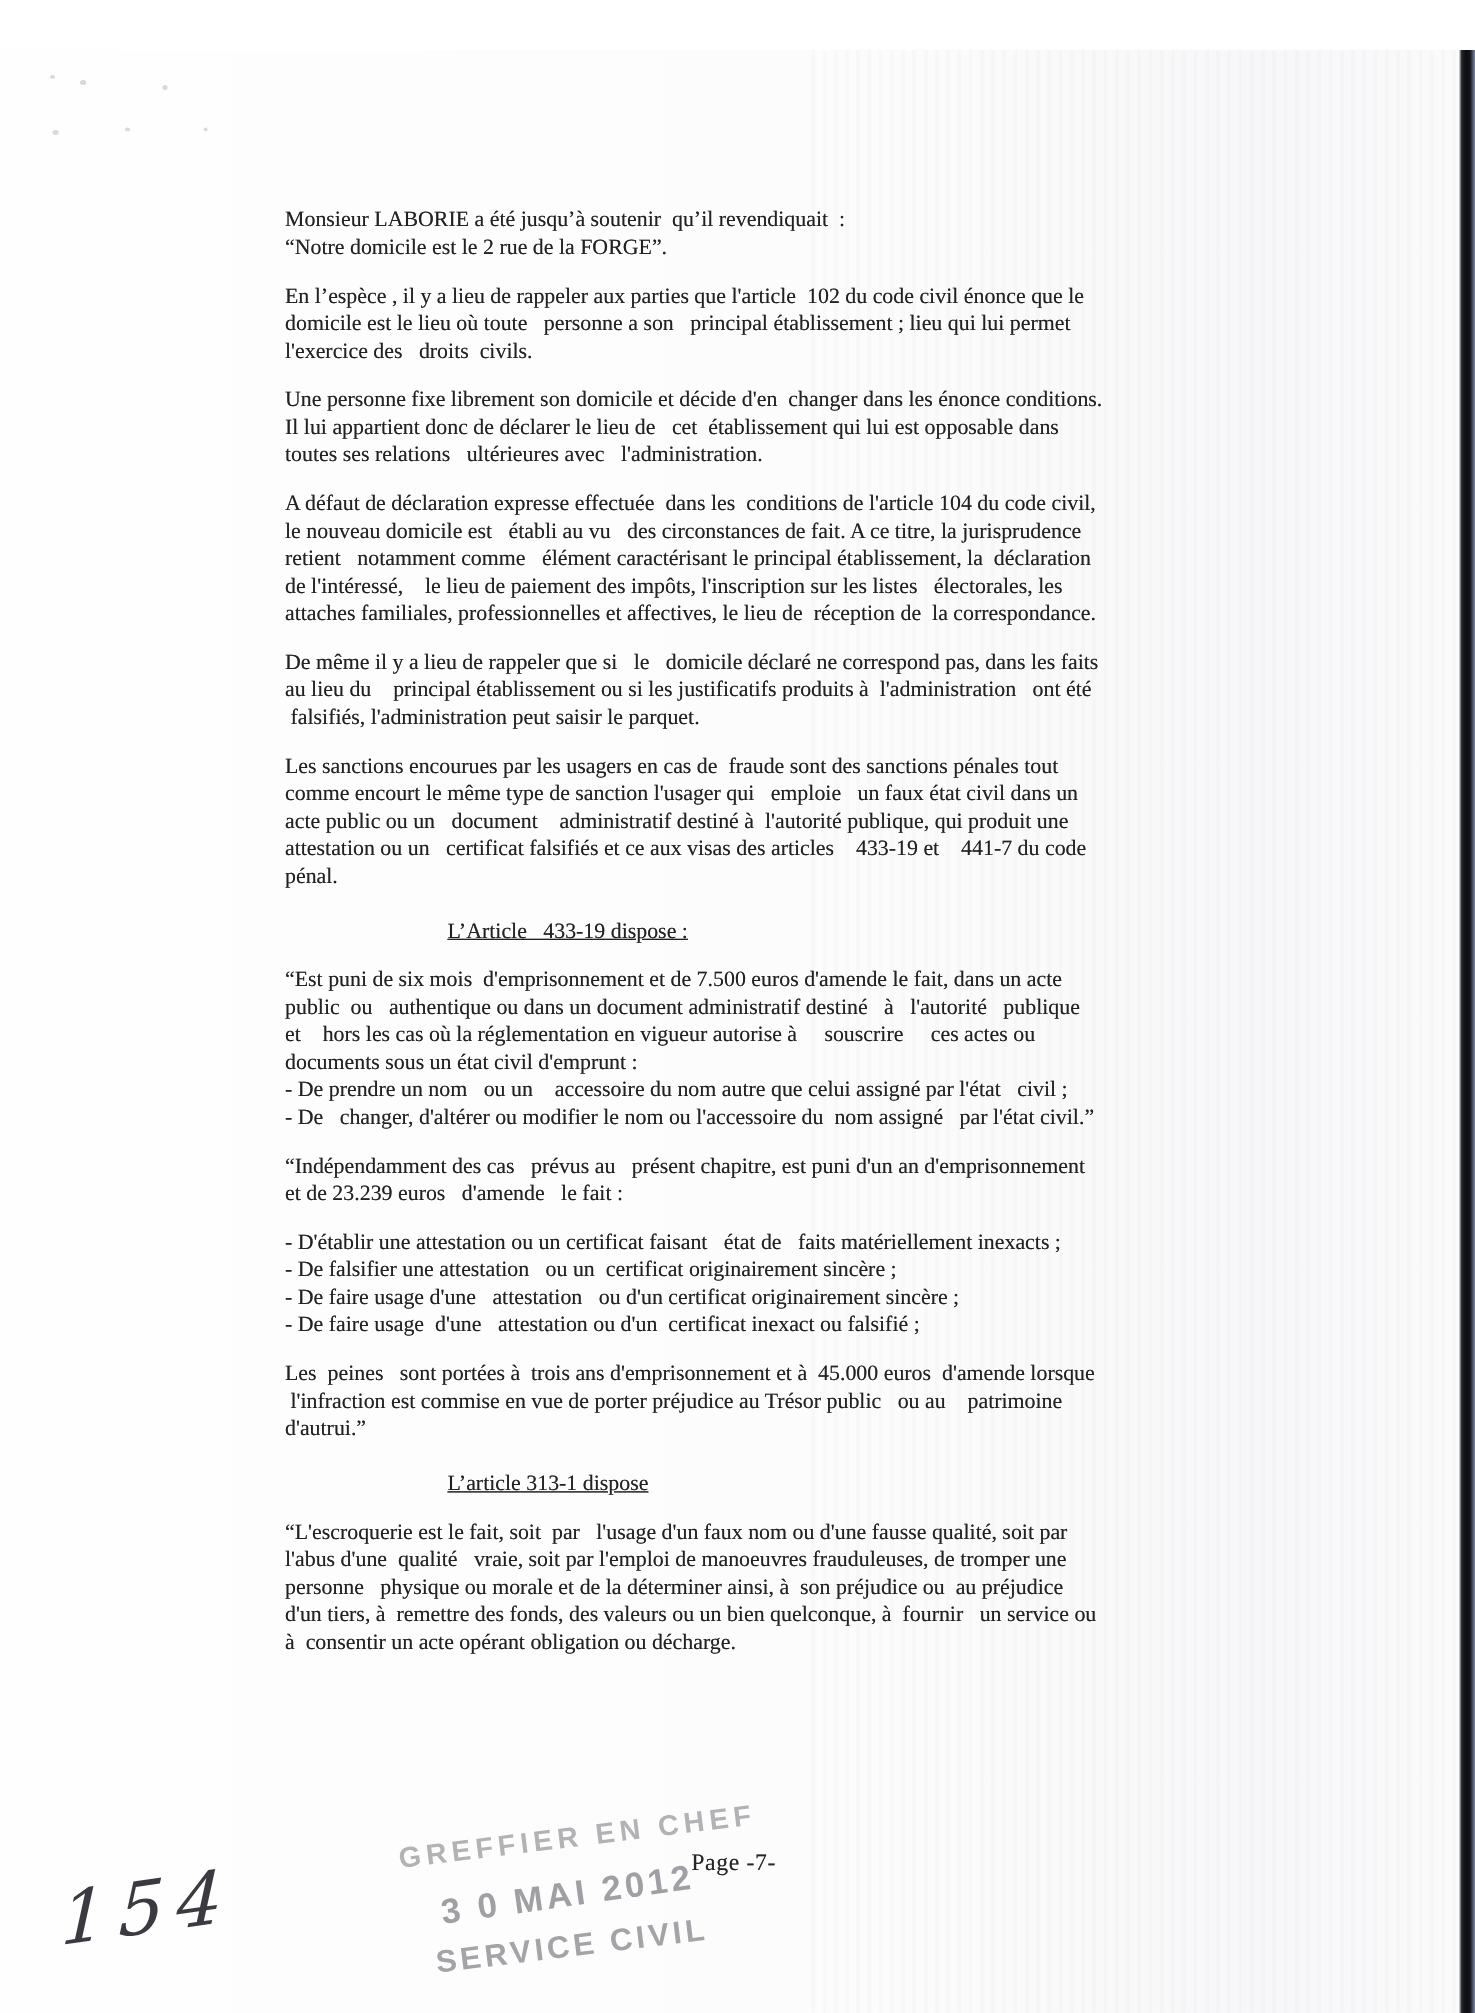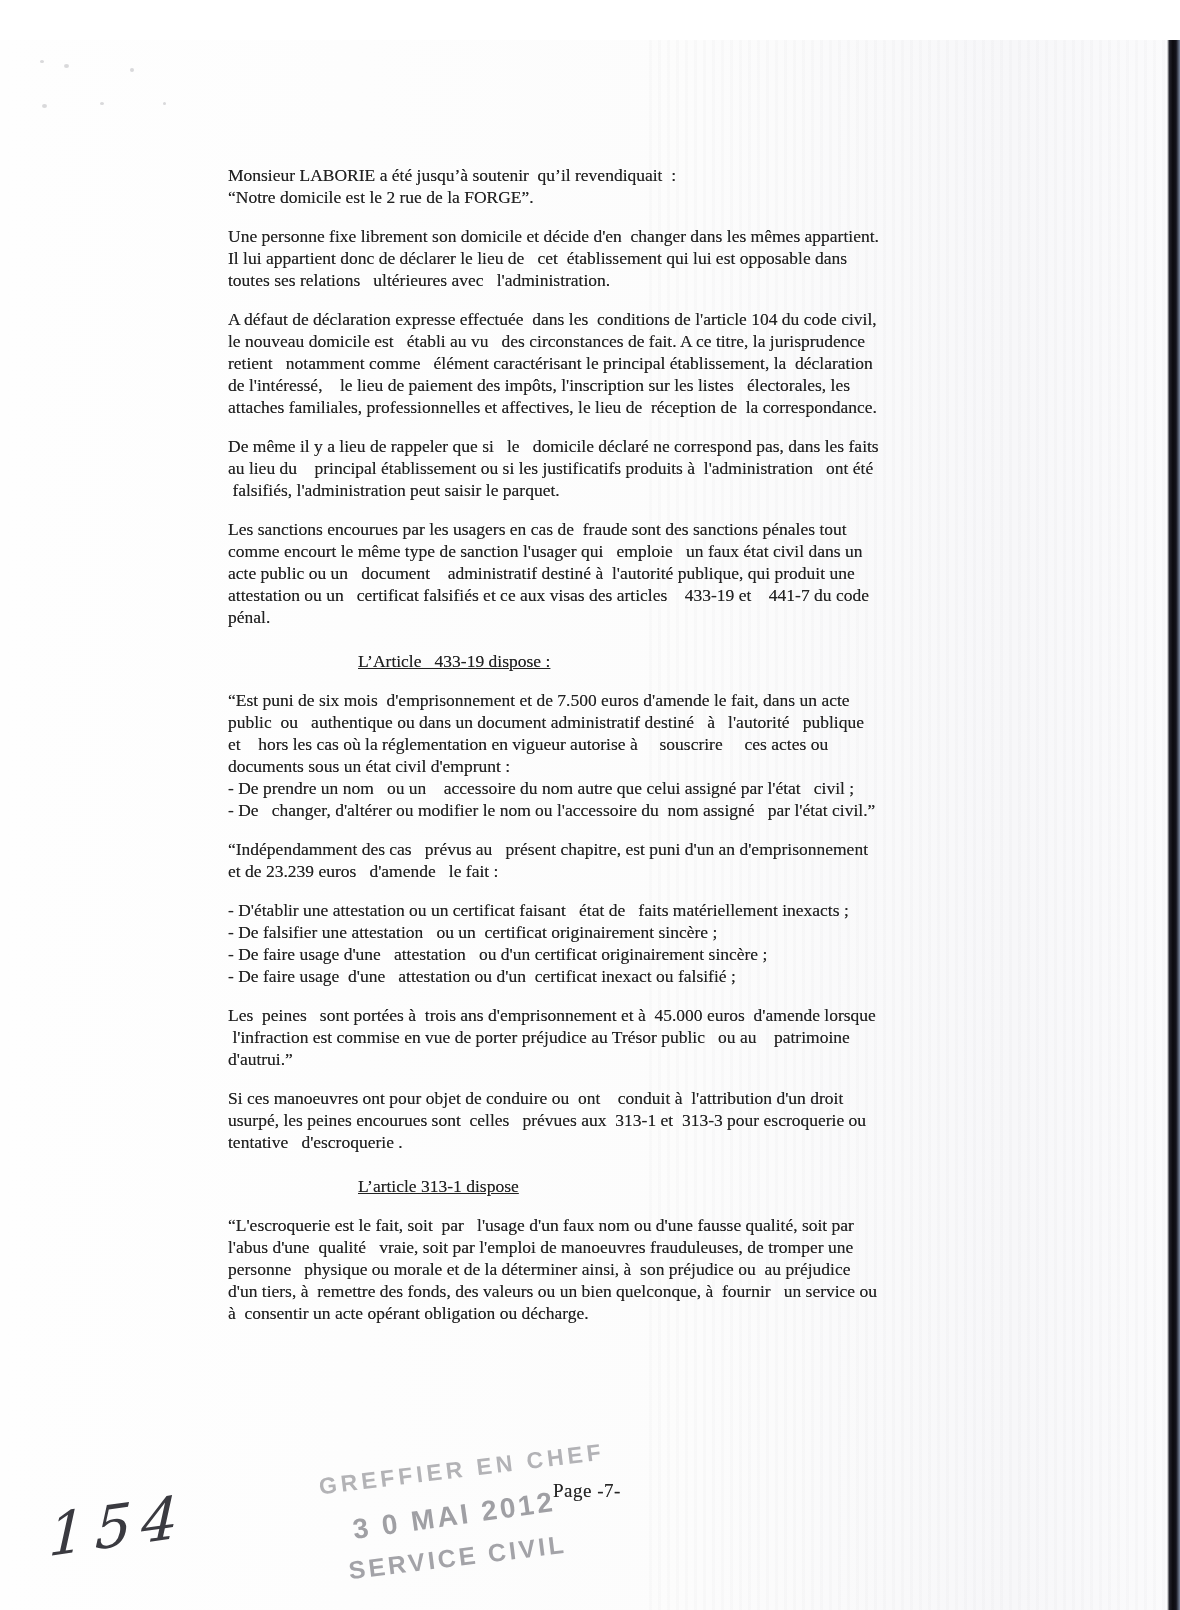--- a/index.html
+++ b/index.html
@@ -97,21 +97,24 @@
     <div class="speck" style="left:64px;top:24px;width:5px;height:4px;"></div>
     <div class="speck" style="left:130px;top:28px;width:4px;height:4px;"></div>
     <div class="speck" style="left:42px;top:64px;width:5px;height:4px;"></div>
     <div class="speck" style="left:100px;top:62px;width:4px;height:3px;"></div>
     <div class="speck" style="left:163px;top:62px;width:3px;height:3px;"></div>
   </div>
 
   <div class="text-col">
     <p>Monsieur LABORIE a été jusqu’à soutenir  qu’il revendiquait  :
 “Notre domicile est le 2 rue de la FORGE”.</p>
-    <p>Une personne fixe librement son domicile et décide d'en  changer dans les mêmes appartient.
+    <p>En l’espèce , il y a lieu de rappeler aux parties que l'article  102 du code civil énonce que le
+domicile est le lieu où toute   personne a son   principal établissement ; lieu qui lui permet
+l'exercice des   droits  civils.</p>
+    <p>Une personne fixe librement son domicile et décide d'en  changer dans les énonce conditions.
 Il lui appartient donc de déclarer le lieu de   cet  établissement qui lui est opposable dans
 toutes ses relations   ultérieures avec   l'administration.</p>
     <p>A défaut de déclaration expresse effectuée  dans les  conditions de l'article 104 du code civil,
 le nouveau domicile est   établi au vu   des circonstances de fait. A ce titre, la jurisprudence
 retient   notamment comme   élément caractérisant le principal établissement, la  déclaration
 de l'intéressé,    le lieu de paiement des impôts, l'inscription sur les listes   électorales, les
 attaches familiales, professionnelles et affectives, le lieu de  réception de  la correspondance.</p>
     <p>De même il y a lieu de rappeler que si   le   domicile déclaré ne correspond pas, dans les faits
 au lieu du    principal établissement ou si les justificatifs produits à  l'administration   ont été
  falsifiés, l'administration peut saisir le parquet.</p>
@@ -129,23 +132,20 @@
 - De   changer, d'altérer ou modifier le nom ou l'accessoire du  nom assigné   par l'état civil.”</p>
     <p>“Indépendamment des cas   prévus au   présent chapitre, est puni d'un an d'emprisonnement
 et de 23.239 euros   d'amende   le fait :</p>
     <p>- D'établir une attestation ou un certificat faisant   état de   faits matériellement inexacts ;
 - De falsifier une attestation   ou un  certificat originairement sincère ;
 - De faire usage d'une   attestation   ou d'un certificat originairement sincère ;
 - De faire usage  d'une   attestation ou d'un  certificat inexact ou falsifié ;</p>
     <p>Les  peines   sont portées à  trois ans d'emprisonnement et à  45.000 euros  d'amende lorsque
  l'infraction est commise en vue de porter préjudice au Trésor public   ou au    patrimoine
 d'autrui.”</p>
-    <p>Si ces manoeuvres ont pour objet de conduire ou  ont    conduit à  l'attribution d'un droit
-usurpé, les peines encourues sont  celles   prévues aux  313-1 et  313-3 pour escroquerie ou
-tentative   d'escroquerie .</p>
     <p class="heading">L’article 313-1 dispose</p>
     <p>“L'escroquerie est le fait, soit  par   l'usage d'un faux nom ou d'une fausse qualité, soit par
 l'abus d'une  qualité   vraie, soit par l'emploi de manoeuvres frauduleuses, de tromper une
 personne   physique ou morale et de la déterminer ainsi, à  son préjudice ou  au préjudice
 d'un tiers, à  remettre des fonds, des valeurs ou un bien quelconque, à  fournir   un service ou
 à  consentir un acte opérant obligation ou décharge.</p>
   </div>
 
   <div class="stamp stamp-greffier">GREFFIER EN CHEF</div>
 

